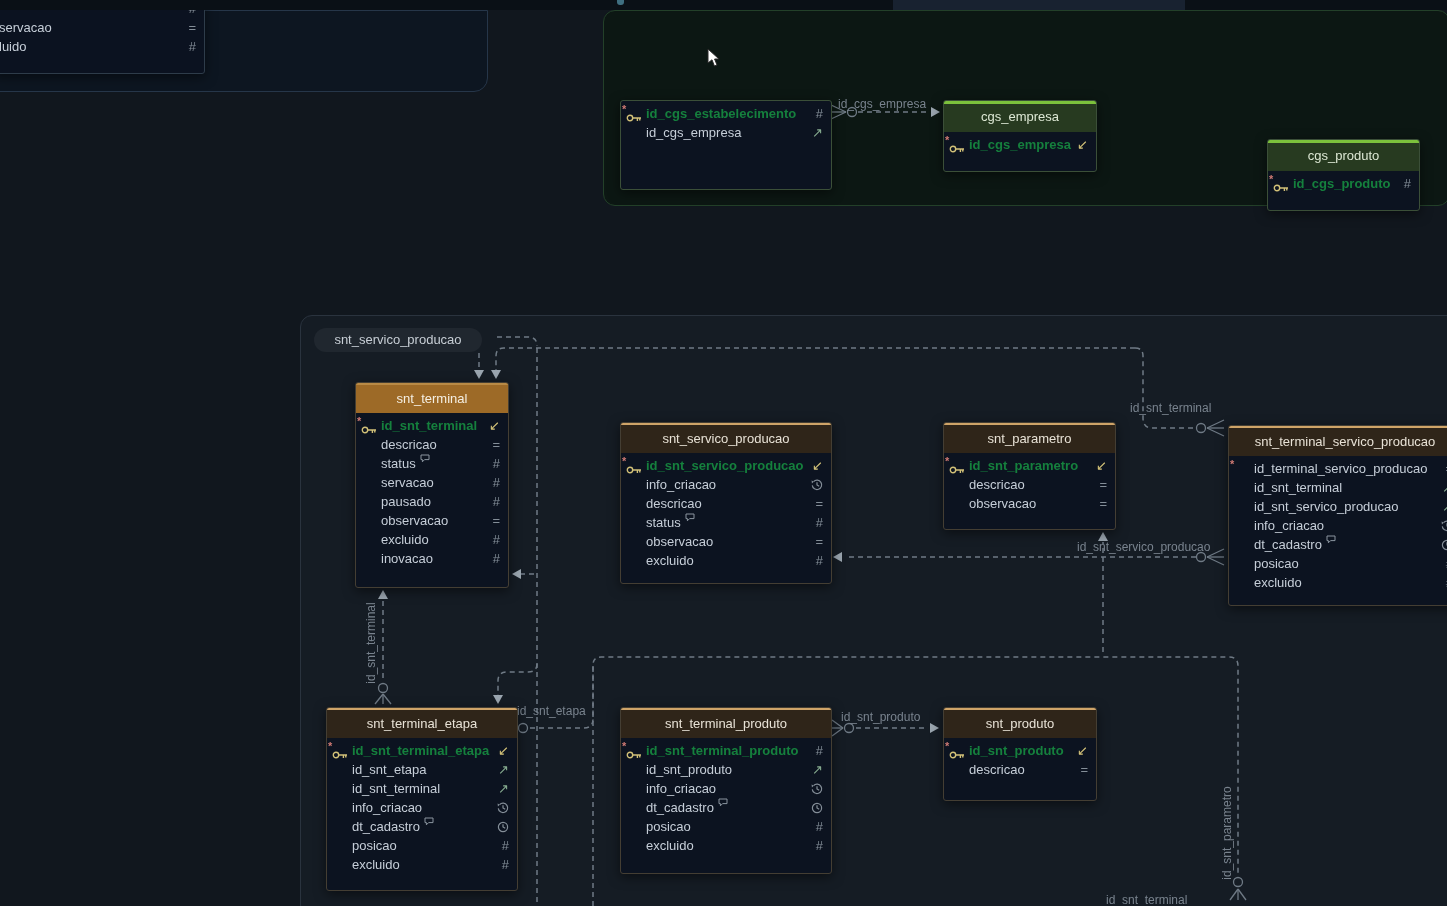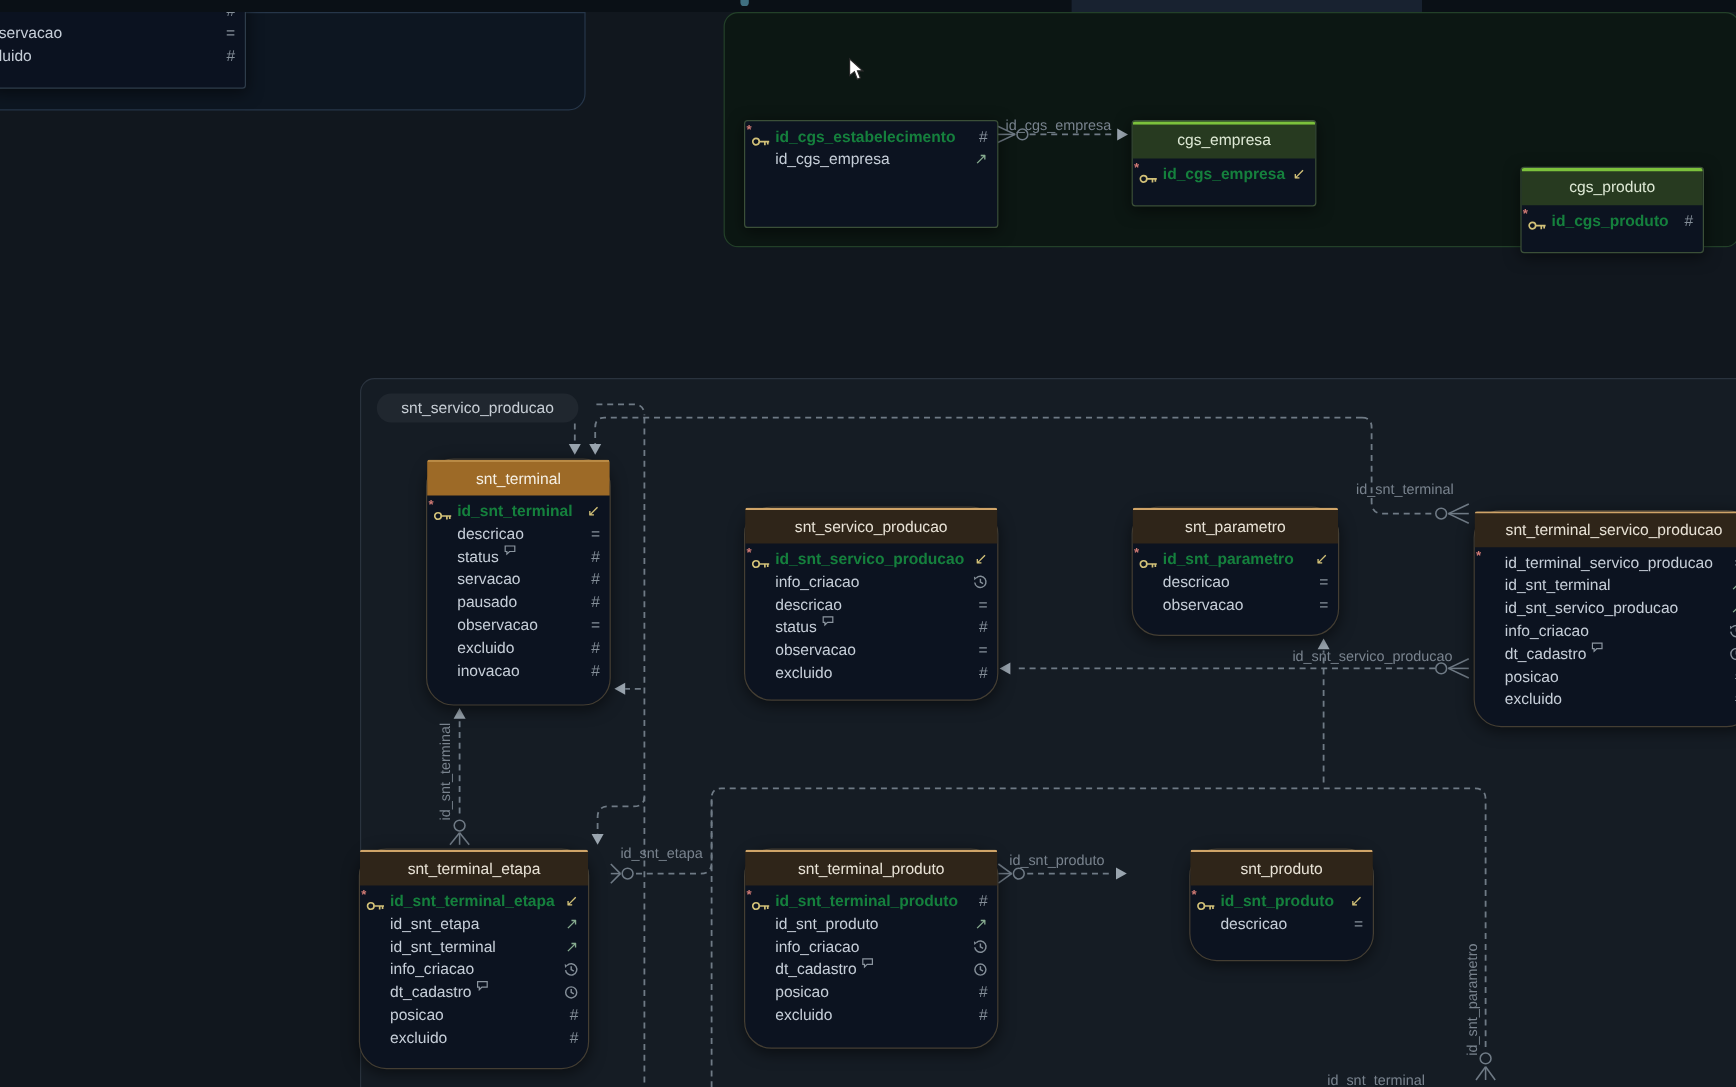--- a/index.html
+++ b/index.html
@@ -15,21 +15,21 @@
   .pill{position:absolute;left:314px;top:328px;width:168px;height:24px;border-radius:12px;
       background:#20272f;color:#c7ced5;font-size:13px;line-height:24px;text-align:center;z-index:6;}
   
   #wires{position:absolute;left:0;top:0;z-index:4;}
   .connlabel{position:absolute;color:#79838e;font-size:12px;white-space:nowrap;z-index:5;}
   .connlabel.v{transform:translate(-50%,-50%) rotate(-90deg);}
   
   .table{position:absolute;z-index:10;background:#0c1320;border:1px solid #3a4350;border-radius:3px;
       box-shadow:0 3px 12px rgba(0,0,0,.5);}
   .table.green{border-color:#3b4f38;}
-  .table.amber,.table.amber-selected{border-color:#443e33;border-radius:23px;}
+  .table.amber,.table.amber-selected{border-color:#443e33;}
   .thead{height:28px;border-radius:2px 2px 0 0;position:relative;}
   .thead .ttl{display:block;text-align:center;font-size:13px;line-height:25px;padding-top:3px;color:#dfe5ea;
       white-space:nowrap;overflow:hidden;}
   .green  .thead{background:#273a20;border-top:3px solid #7cc13c;}
   .green  .thead .ttl{color:#dde8d4;padding-top:0;}
   .amber  .thead{background:#2f2519;border-top:2px solid #cfa468;}
   .amber  .thead .ttl{color:#e8e2d6;padding-top:1px;}
   .amber-selected .thead{background:#9d6a27;border-top:2px solid #b98a45;}
   .amber-selected .thead .ttl{color:#f5efe3;padding-top:1px;}
   .tbody{position:relative;padding:3px 0 0 0;}
@@ -237,21 +237,21 @@
           <div class="trow"><span class="lbl">dt_cadastro</span><span class="note"><svg width="10" height="9" viewBox="0 0 10 9">
                 <path d="M1 1 h8 v4.6 h-4.4 l-2.2 2.2 v-2.2 h-1.4 z" fill="none" stroke="#8b959f" stroke-width="1"></path>
               </svg></span><span class="ricon clock"><svg width="12" height="12" viewBox="0 0 12 12">
                 <circle cx="6" cy="6" r="4.6" fill="none" stroke="#848e98" stroke-width="1.2"></circle>
                 <path d="M6 3.2 V6 L8.2 7.3" fill="none" stroke="#848e98" stroke-width="1.2"></path>
               </svg></span></div>
           <div class="trow"><span class="lbl">posicao</span><span class="ricon hash">#</span></div>
           <div class="trow"><span class="lbl">excluido</span><span class="ricon hash">#</span></div>
         </div>
       </div>
-      <div class="table amber" style="left: 299px; top: 707px; width: 190px; height: 182px;">
+      <div class="table amber" style="left: 326px; top: 707px; width: 190px; height: 182px;">
         <div class="thead">
           <span class="ttl">snt_terminal_etapa</span>
         </div>
         <div class="tbody">
           <div class="trow pk"><span class="ast">*</span><span class="keyicon"><svg width="16" height="10" viewBox="0 0 16 10">
                 <circle cx="4" cy="5" r="2.7" fill="none" stroke="#d2c178" stroke-width="1.4"></circle>
                 <path d="M6.8 5 H15 M11.4 5 V8 M13.8 5 V7.4" stroke="#d2c178" stroke-width="1.4" fill="none"></path>
               </svg></span><span class="lbl">id_snt_terminal_etapa</span><span class="ricon arrow-sw">↙</span></div>
           <div class="trow"><span class="lbl">id_snt_etapa</span><span class="ricon arrow-ne">↗</span></div>
           <div class="trow"><span class="lbl">id_snt_terminal</span><span class="ricon arrow-ne">↗</span></div>
@@ -288,21 +288,21 @@
           <div class="trow"><span class="lbl">dt_cadastro</span><span class="note"><svg width="10" height="9" viewBox="0 0 10 9">
                 <path d="M1 1 h8 v4.6 h-4.4 l-2.2 2.2 v-2.2 h-1.4 z" fill="none" stroke="#8b959f" stroke-width="1"></path>
               </svg></span><span class="ricon clock"><svg width="12" height="12" viewBox="0 0 12 12">
                 <circle cx="6" cy="6" r="4.6" fill="none" stroke="#848e98" stroke-width="1.2"></circle>
                 <path d="M6 3.2 V6 L8.2 7.3" fill="none" stroke="#848e98" stroke-width="1.2"></path>
               </svg></span></div>
           <div class="trow"><span class="lbl">posicao</span><span class="ricon hash">#</span></div>
           <div class="trow"><span class="lbl">excluido</span><span class="ricon hash">#</span></div>
         </div>
       </div>
-      <div class="table amber" style="left: 991px; top: 707px; width: 152px; height: 92px;">
+      <div class="table amber" style="left: 943px; top: 707px; width: 152px; height: 92px;">
         <div class="thead">
           <span class="ttl">snt_produto</span>
         </div>
         <div class="tbody">
           <div class="trow pk"><span class="ast">*</span><span class="keyicon"><svg width="16" height="10" viewBox="0 0 16 10">
                 <circle cx="4" cy="5" r="2.7" fill="none" stroke="#d2c178" stroke-width="1.4"></circle>
                 <path d="M6.8 5 H15 M11.4 5 V8 M13.8 5 V7.4" stroke="#d2c178" stroke-width="1.4" fill="none"></path>
               </svg></span><span class="lbl">id_snt_produto</span><span class="ricon arrow-sw">↙</span></div>
           <div class="trow"><span class="lbl">descricao</span><span class="ricon equals">=</span></div>
         </div>

